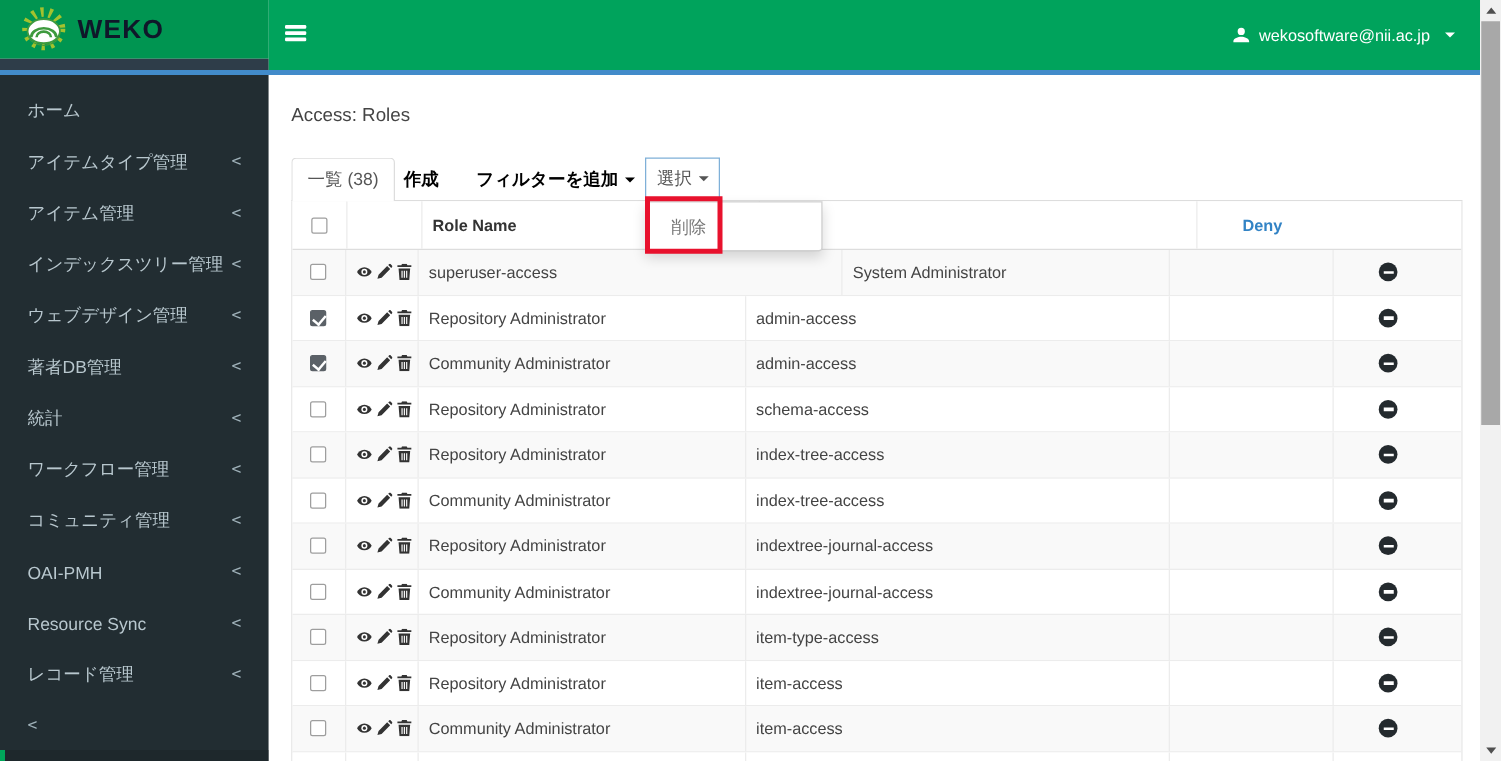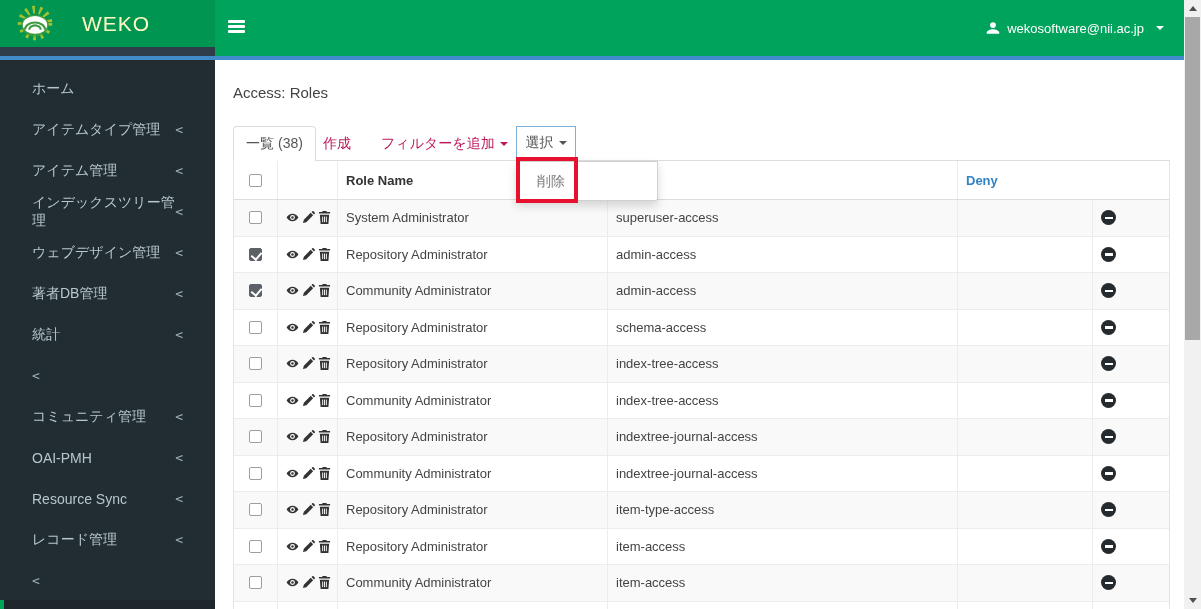--- a/index.html
+++ b/index.html
@@ -3,33 +3,33 @@
 <meta charset="utf-8">
 <style>
   * { margin:0; padding:0; box-sizing:border-box; }
   html,body { width:1201px; height:609px; overflow:hidden; background:#fff;
     font-family:"Liberation Sans", sans-serif; }
   .app { position:relative; width:1201px; height:609px; }
 
   
   .logo-area { position:absolute; left:0; top:0; width:215px; height:47px;
     background:#009551; display:flex; align-items:center; padding-left:12px; }
-  .logo-text { font-size:21px; font-weight:normal; color:#fef9c3; letter-spacing:1px; margin-left:24px; }
+  .logo-text { font-size:21px; font-weight:bold; color:#0f172a; letter-spacing:1px; margin-left:4px; }
   .logo-gap { position:absolute; left:0; top:47px; width:215px; height:9px; background:#2e3d49; }
   .navbar { position:absolute; left:215px; top:0; width:969px; height:56px; background:#00a35c; }
   .hamburger { position:absolute; left:13px; top:20px; width:17px; height:15px; cursor:pointer; }
   .hamburger span { display:block; width:17px; height:2.6px; background:#fff; margin-bottom:2.6px; border-radius:1px; }
   .user-menu { position:absolute; right:10px; top:0; height:56px; display:flex; align-items:center;
     gap:7px; color:#fff; font-size:13px; padding:13px 10px; cursor:pointer; }
   .accent-line { position:absolute; left:0; top:56px; width:1184px; height:4px; background:#428bca; }
 
   
   .sidebar { position:absolute; left:0; top:60px; width:215px; height:549px; background:#222d32; }
   .sidebar-menu { padding-top:8px; }
-  .menu-item { height:41px; display:flex; align-items:center; padding:0 32px;
+  .menu-item { height:41px; display:flex; align-items:center; padding:0 22px;
     color:#b8c7ce; font-size:14px; cursor:pointer; }
   .menu-item .mi-label { flex:1; }
   .mi-chevron { color:#9fb1b9; font-size:13px; font-family:"DejaVu Sans Mono", monospace; }
   .menu-item-partial { position:absolute; left:0; bottom:0; width:215px; height:9px;
     background:#1e282c; border-left:4px solid #00a65a; }
 
   
   .scrollbar { position:absolute; right:0; top:0; width:17px; height:609px; background:#f1f1f1; }
   .sb-btn { position:absolute; left:0; width:17px; height:17px; background:#f1f1f1; cursor:pointer; }
   .sb-btn.up { top:0; } .sb-btn.down { bottom:0; }
@@ -42,21 +42,21 @@
   
   .content { position:absolute; left:215px; top:60px; width:1055px; height:549px; background:#fff; overflow:hidden; }
   .page-title { position:absolute; left:18px; top:24px; font-size:15px; color:#444; font-weight:normal; }
 
   
   .tab-strip-border { position:absolute; left:18px; top:100px; width:937px; height:1px; background:#ddd; }
   .tab-active { position:absolute; left:18px; top:66px; width:83px; height:35px; background:#fff;
     border:1px solid #ddd; border-bottom:none; border-radius:4px 4px 0 0; z-index:2;
     display:flex; align-items:center; justify-content:center; font-size:14px; color:#555; cursor:default; }
   .tab-link { position:absolute; top:66px; height:35px; display:flex; align-items:center;
-    font-size:14px; color:#be185d; cursor:pointer; }
+    font-size:14px; color:#000000; cursor:pointer;font-weight:bold; }
   .tab-link.create { left:108px; }
   .tab-link.filter { left:166px;justify-content:flex-end; }
   .caret { display:inline-block; margin-left:5px; border-left:4px solid transparent;
     border-right:4px solid transparent; border-top:4px solid currentColor; }
   .select-btn { position:absolute; left:301px; top:66px; width:60px; height:34px; background:#fff;
     border:1px solid #7fb0d8; border-radius:0; display:flex; align-items:center; justify-content:center;
     font-size:14px; color:#555; cursor:pointer; z-index:3; }
 
   
   .dropdown-menu { position:absolute; left:301px; top:101px; width:142px; height:40px; background:#fff;
@@ -66,21 +66,21 @@
     border:4px solid #e8112d; z-index:8; pointer-events:none; }
 
   
   .roles-table { position:absolute; left:18px; top:101px; width:937px; border-left:1px solid #e4e4e4;
     border-right:1px solid #e4e4e4; font-size:13px; color:#444; }
   .thead, .trow { display:flex; width:935px; }
   .thead { height:39px; background:#fff; border-bottom:1px solid #ddd; align-items:center; }
   .trow { height:36.5px; align-items:center; border-bottom:1px solid #ececec; background:#fff; }
   .trow.odd { background:#f9f9f9; }
   .cell { height:100%; display:flex; align-items:center; padding-left:8px; border-right:1px solid #ececec; }
-  .cell:last-child { border-right:none; }
+  .cell:last-child { border-right:none;margin-left:28px; }
   .c-check { width:44px; justify-content:center; padding-left:0; }
   .c-icons { width:60px; gap:3px; }
   .c-role  { width:270px; }
   .c-action{ width:350px; }
   .c-arg   { width:135px; }
   .c-deny  { width:76px; }
   .thead .hdr { font-weight:bold; color:#333; }
   .thead .hdr-link { font-weight:bold; color:#3283c5; cursor:pointer; }
 
   .cb { width:13px; height:13px; border:1px solid #9e9e9e; border-radius:2px; background:#fff;
@@ -159,20 +159,21 @@
     <span class="mi-label">著者DB管理</span>
     <span class="mi-chevron">&lt;</span>
   </div>
 
   <div class="menu-item">
     <span class="mi-label">統計</span>
     <span class="mi-chevron">&lt;</span>
   </div>
 
   <div class="menu-item">
+    <span class="mi-label">ワークフロー管理</span>
     <span class="mi-chevron">&lt;</span>
   </div>
 
   <div class="menu-item">
     <span class="mi-label">コミュニティ管理</span>
     <span class="mi-chevron">&lt;</span>
   </div>
 
   <div class="menu-item">
     <span class="mi-label">OAI-PMH</span>
@@ -248,22 +249,22 @@
           <path fill="#333" d="M1 13l1-3.6L9.4 2 12 4.6 4.6 12 1 13zM10.3 1.1l1.1-1c.2-.2.5-.2.7 0l1.8 1.8c.2.2.2.5 0 .7l-1 1.1-2.6-2.6z"></path>
         </svg>
       </span>
       <span class="row-icon">
         <svg width="13" height="13" viewBox="0 0 14 14">
           <path fill="#333" d="M5 0h4l.6 1.2H13v1.6H1V1.2h3.4L5 0zM2 4h10l-.8 10H2.8L2 4z"></path>
           <path stroke="#fff" stroke-width="1" d="M5 6v6M7 6v6M9 6v6"></path>
         </svg>
       </span>
     </div>
+    <div class="cell c-action">superuser-access</div>
     <div class="cell c-role">System Administrator</div>
-    <div class="cell c-action">superuser-access</div>
     <div class="cell c-arg"></div>
     <div class="cell c-deny">
       <span class="deny-dot"></span>
     </div>
   </div>
 
   <div class="trow">
     <div class="cell c-check">
       <span class="cb checked"></span>
     </div>

